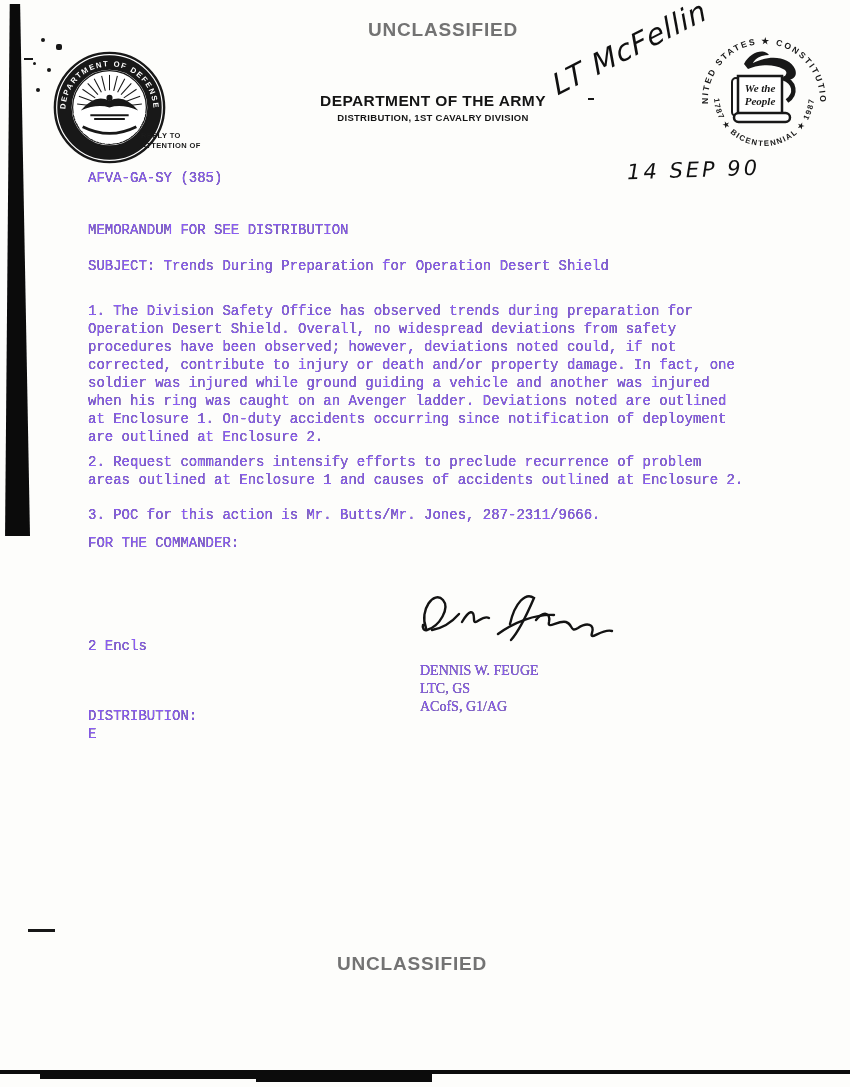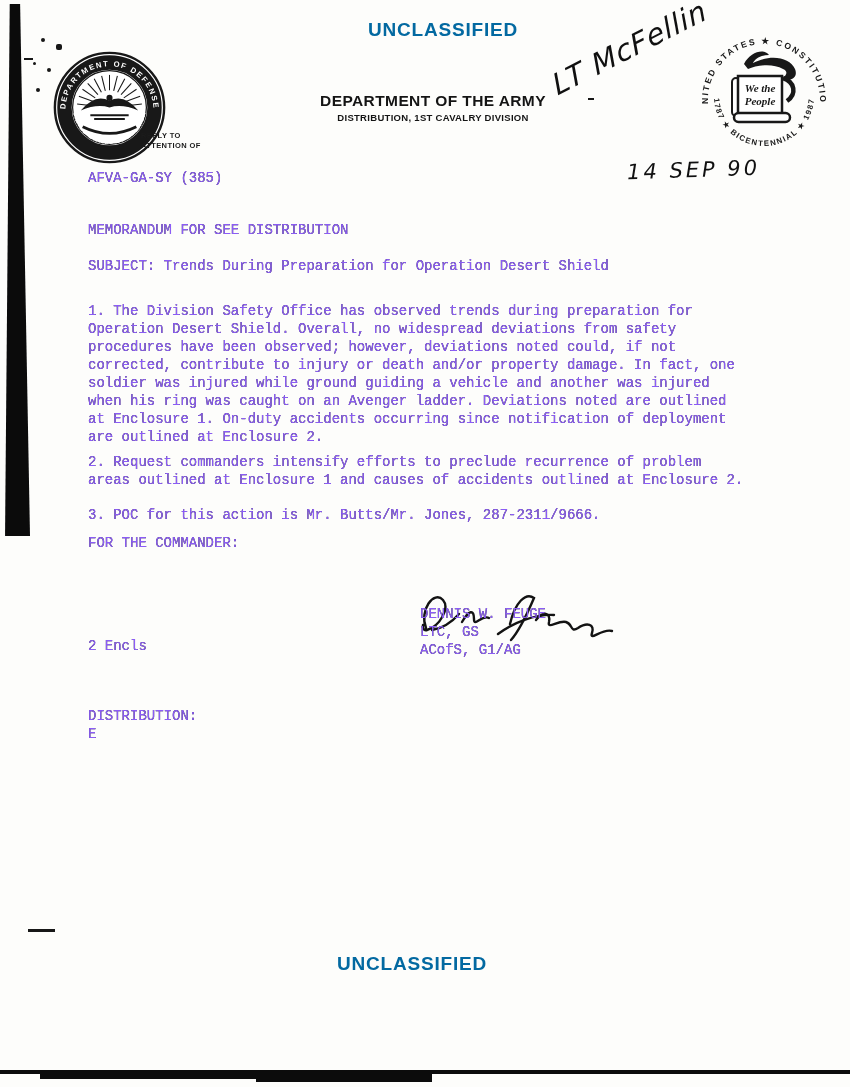--- a/index.html
+++ b/index.html
@@ -13,21 +13,21 @@
     margin:0 auto;
   }
   .abs{position:absolute;}
   .typew{
     font-family:"Liberation Mono","DejaVu Sans Mono",monospace;
     font-size:14px;line-height:18px;color:#8b5cf6;
     text-shadow:0 0 .45px #222;
   }
   .pre{white-space:pre-line;}
   .classif{
-    font-weight:bold;font-size:19px;letter-spacing:.8px;color:#0369a1;
+    font-weight:bold;font-size:19px;letter-spacing:.8px;color:#737373;
     font-family:"Liberation Sans",sans-serif;
   }
   .letterhead{width:340px;text-align:center;}
   .dept{font-weight:bold;font-size:15.5px;letter-spacing:.4px;line-height:18px;}
   .hq{font-weight:bold;font-size:9.5px;letter-spacing:.3px;line-height:11px;margin-top:2px;}
   .addr{font-weight:bold;font-size:9.5px;letter-spacing:.3px;line-height:11px;}
   .replyto{
     font-size:7.5px;font-weight:bold;letter-spacing:.4px;line-height:9.5px;
     color:#1b1b1b;white-space:pre-line;
   }
@@ -159,21 +159,21 @@
       <path d="M14,50 C7,32 22,12 31,22 C38,30 28,48 15,52 C12,53 10,50 11,47"></path>
       <path d="M20,52 C32,50 40,44 47,36"></path>
       <path d="M50,44 C57,32 62,31 62,41 C62,50 70,36 77,40"></path>
       <path d="M98,46 C103,24 114,14 122,20 C116,34 108,52 99,62"></path>
       <path d="M86,56 C102,44 124,36 142,37"></path>
       <path d="M124,42 C131,33 139,34 137,44 C135,52 146,42 154,44 C161,46 158,55 166,50 C175,44 183,46 180,55 C177,64 190,50 200,53"></path>
     </g>
   </svg>
 
   <div class="abs typew" style="left:88px;top:637px;">2 Encls</div>
-  <div class="abs typew pre" style="left:420px;top:605px;">DENNIS W. FEUGE
+  <div class="abs typew pre" style="left:420px;top:662px;font-family:Liberation Serif, serif;">DENNIS W. FEUGE
 LTC, GS
 ACofS, G1/AG</div>
 
   <div class="abs typew pre" style="left:88px;top:707px;">DISTRIBUTION:
 E</div>
 
   <div class="abs dashmark" style="left:28px;top:929px;width:27px;height:3px;"></div>
 
   <div class="abs classif" style="left:337px;top:953px;">UNCLASSIFIED</div>
 

